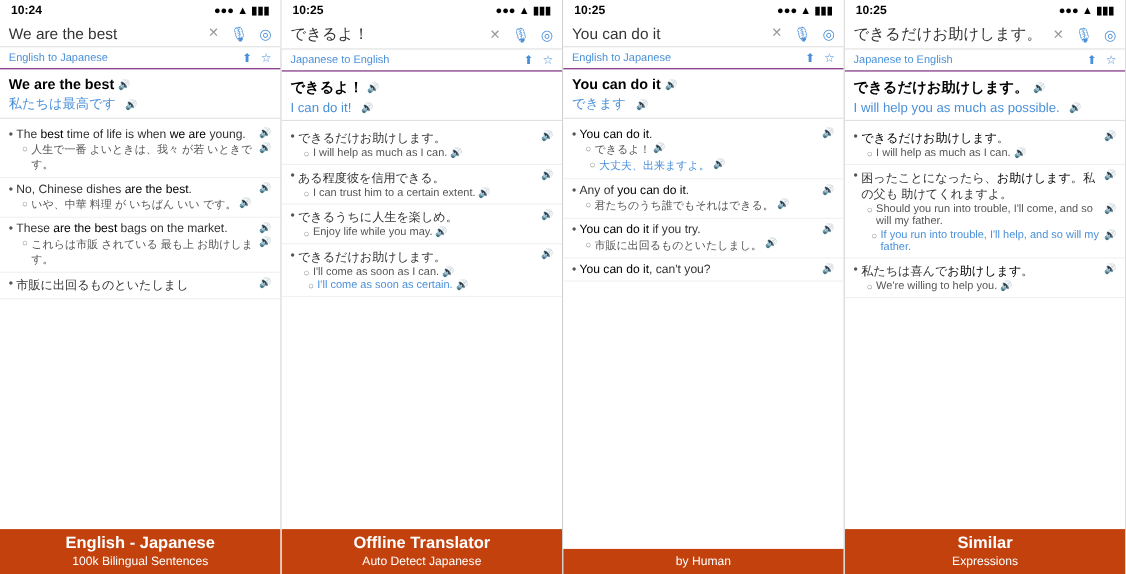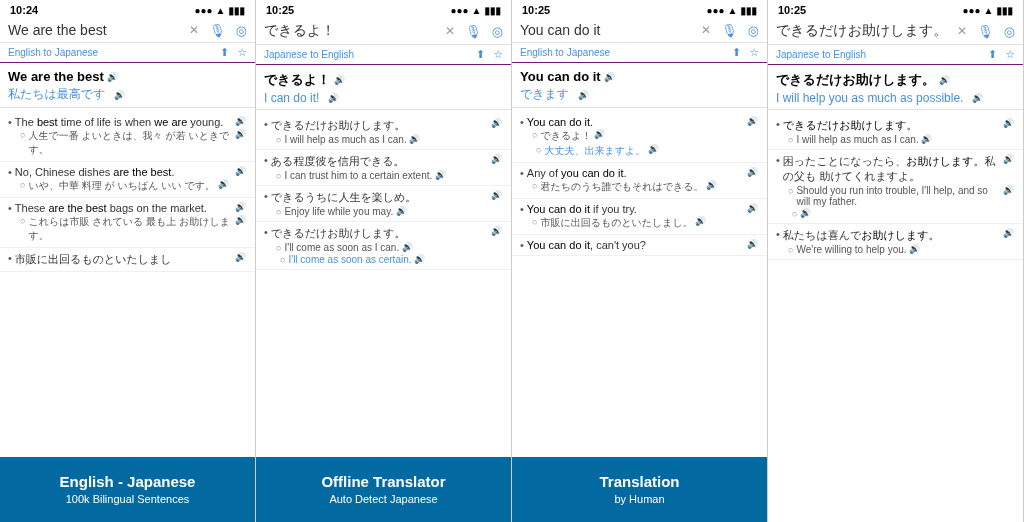--- a/index.html
+++ b/index.html
@@ -149,24 +149,24 @@
       align-items: flex-start;
       gap: 3px;
     }
     .sub-example .circle {
       color: #888;
       font-size: 9px;
       flex-shrink: 0;
       margin-top: 1px;
     }
     .bottom-banner {
-      background: #0369a1;
+      background: #c2410c;
       color: #fff;
       text-align: center;
-      padding: 16px 6px;
+      padding: 4px 6px;
       flex-shrink: 0;
     }
     .bottom-banner .main-text {
       font-size: 15px;
       font-weight: 700;
       line-height: 1.2;
     }
     .bottom-banner .sub-text {
       font-size: 11px;
       font-weight: 400;
@@ -436,21 +436,20 @@
       </div>
       <div class="example-item">
         <div class="example-en">
           <span class="bullet">•</span>
           <span class="text"><strong>You can do it</strong>, can't you?</span>
           <span class="speaker-icon" style="font-size: 9px;">🔊</span>
         </div>
       </div>
     </div>
     <div class="bottom-banner">
-      <div class="main-text">Translation</div>
       <div class="sub-text">by Human</div>
     </div>
   </div>
 <div class="phone-panel">
     <div class="status-bar">
       <span>10:25</span>
     <span class="status-icons">
       <span>●●●</span>
       <span>▲</span>
       <span>▮▮▮</span>
@@ -495,34 +494,39 @@
         </div>
       </div>
       <div class="example-item">
         <div class="example-en">
           <span class="bullet">•</span>
           <span class="text">困ったことになったら、<strong>お助けします</strong>。私の父も 助けてくれますよ。</span>
           <span class="speaker-icon" style="font-size: 9px;">🔊</span>
         </div>
         <div class="example-jp">
           <span class="circle">○</span>
-          <span>Should you run into trouble, I'll help, and so will my father.</span>
+          <span>Should you run into trouble, I'll come, and so will my father.</span>
           <span class="speaker-icon" style="font-size: 9px;">🔊</span>
         </div>
         <div class="sub-example">
           <span class="circle">○</span>
+          <span>If you run into trouble, I'll help, and so will my father.</span>
           <span class="speaker-icon" style="font-size: 9px;">🔊</span>
         </div>
       </div>
       <div class="example-item">
         <div class="example-en">
           <span class="bullet">•</span>
           <span class="text">私たちは喜んで<strong>お助けします</strong>。</span>
           <span class="speaker-icon" style="font-size: 9px;">🔊</span>
         </div>
         <div class="example-jp">
           <span class="circle">○</span>
           <span>We're willing to help you.</span>
           <span class="speaker-icon" style="font-size: 9px;">🔊</span>
         </div>
       </div>
+    </div>
+    <div class="bottom-banner">
+      <div class="main-text">Similar</div>
+      <div class="sub-text">Expressions</div>
     </div>
   </div>
 
 </body></html>

